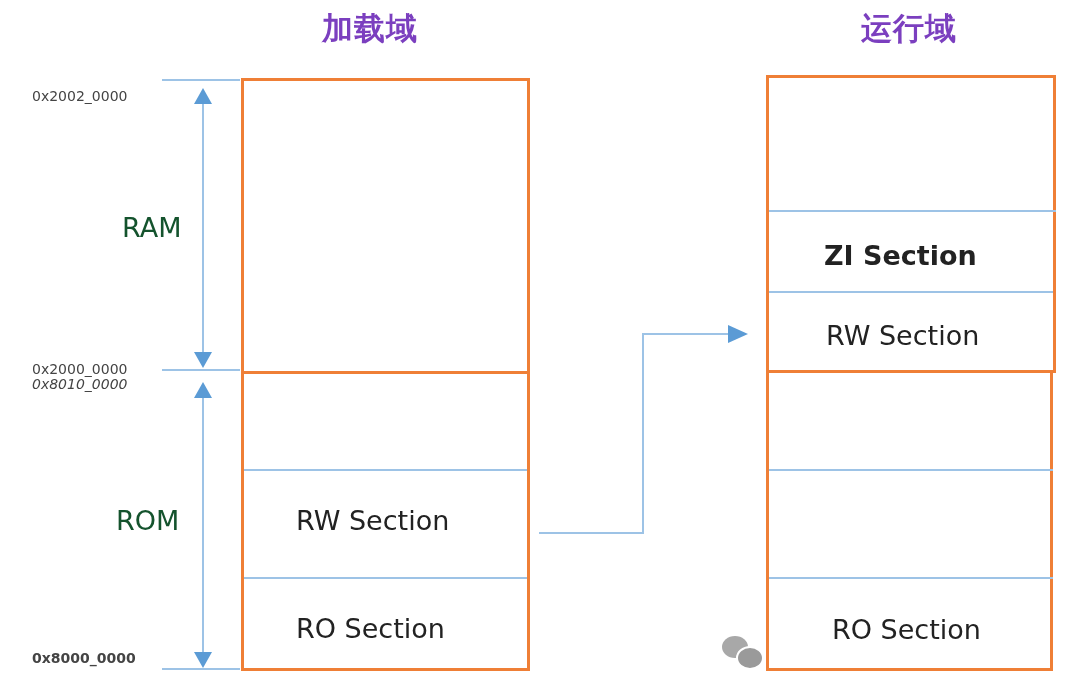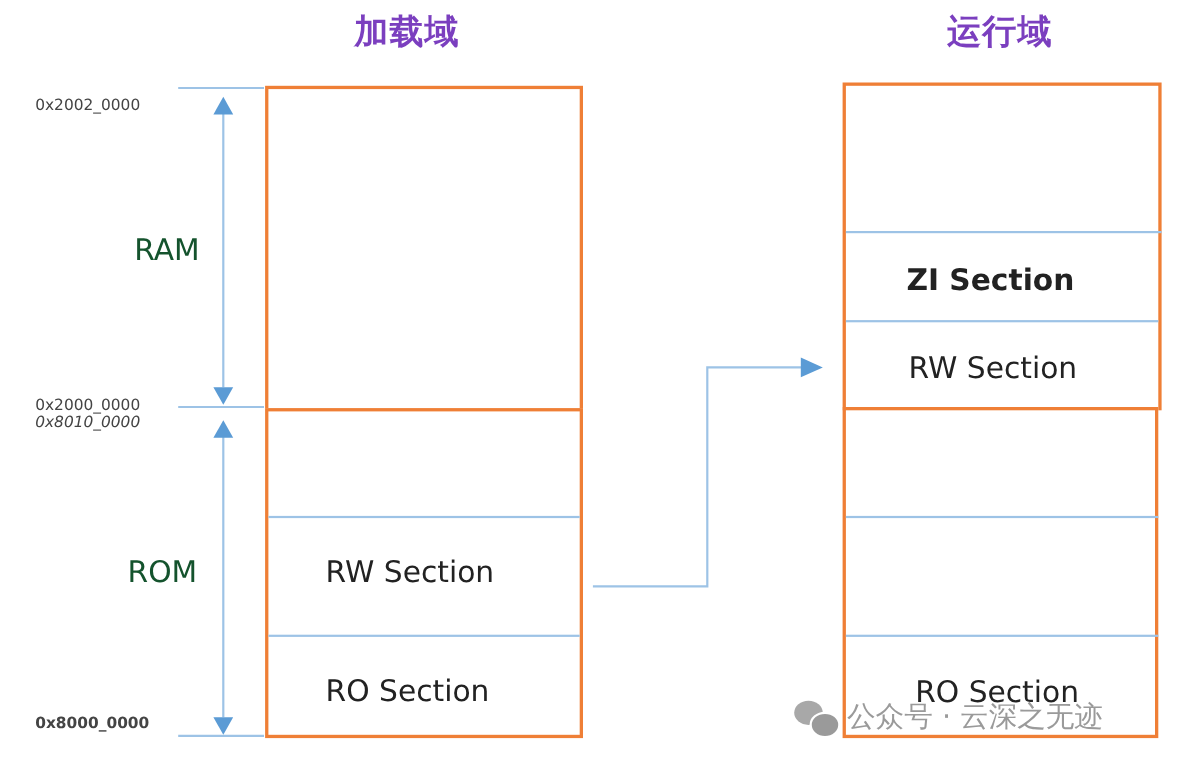--- a/index.html
+++ b/index.html
@@ -73,14 +73,13 @@
 
   <polyline points="539,533 643,533 643,334 730,334" fill="none" stroke="#9dc3e6" stroke-width="2"></polyline>
   <path d="M728,325 L748,334 L728,343 Z" fill="#5b9bd5"></path>
 </svg>
 
 <div class="watermark">
   <div class="wm-icon">
     <div class="bub1"></div>
       <div class="bub2"></div>
   </div>
-  <span>公众号 · 云深之无迹</span>
 </div>
 
 </body></html>

